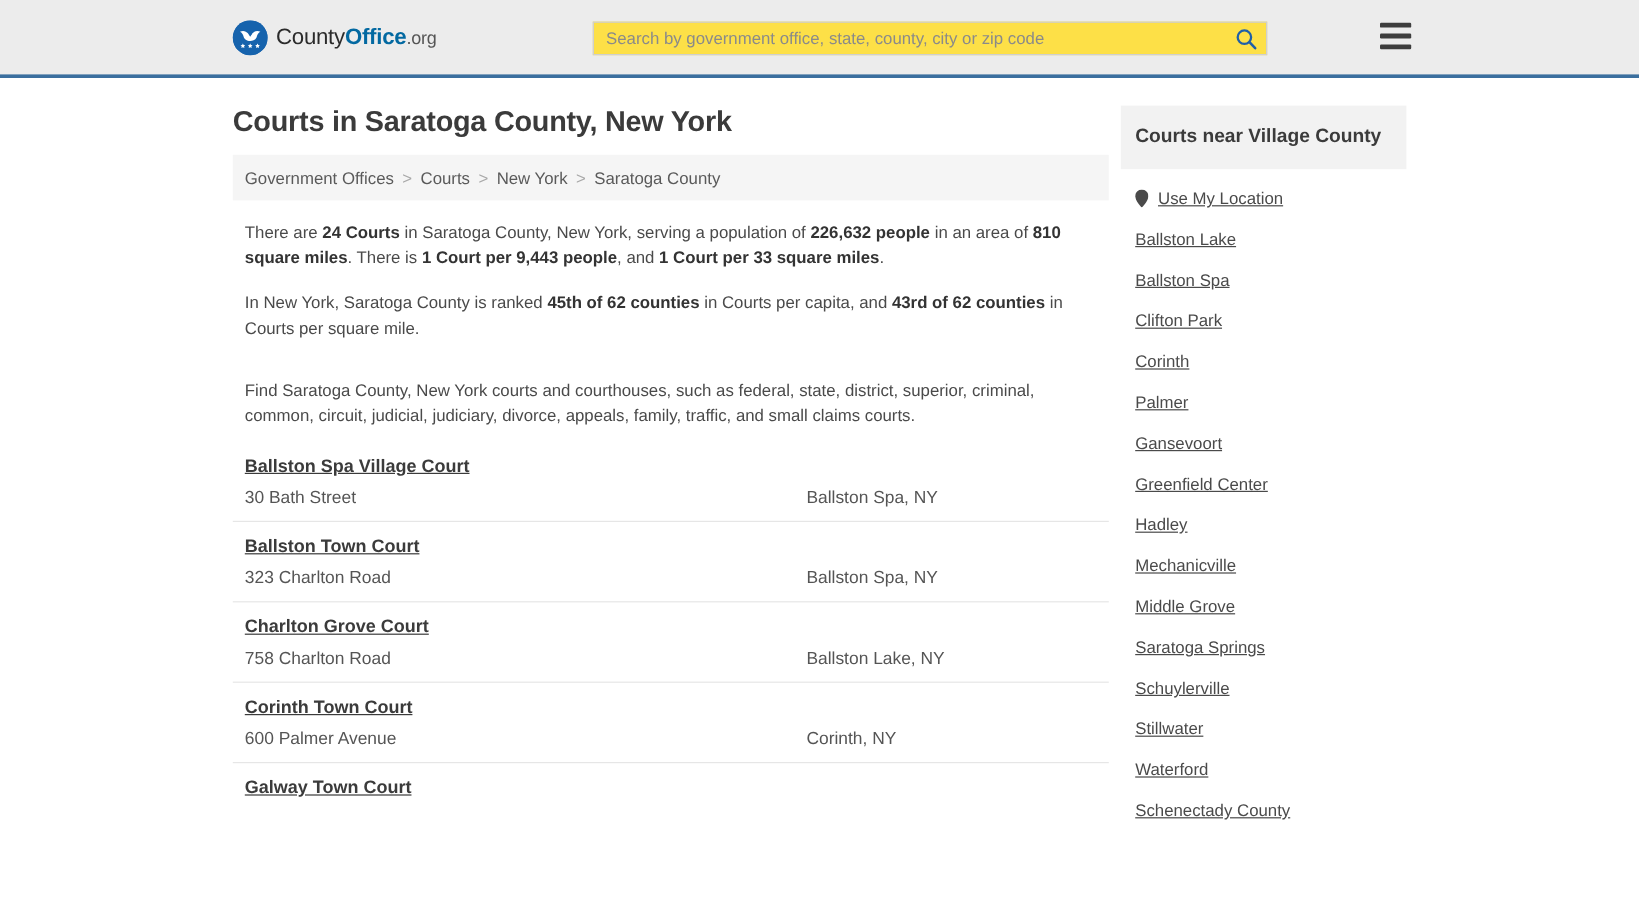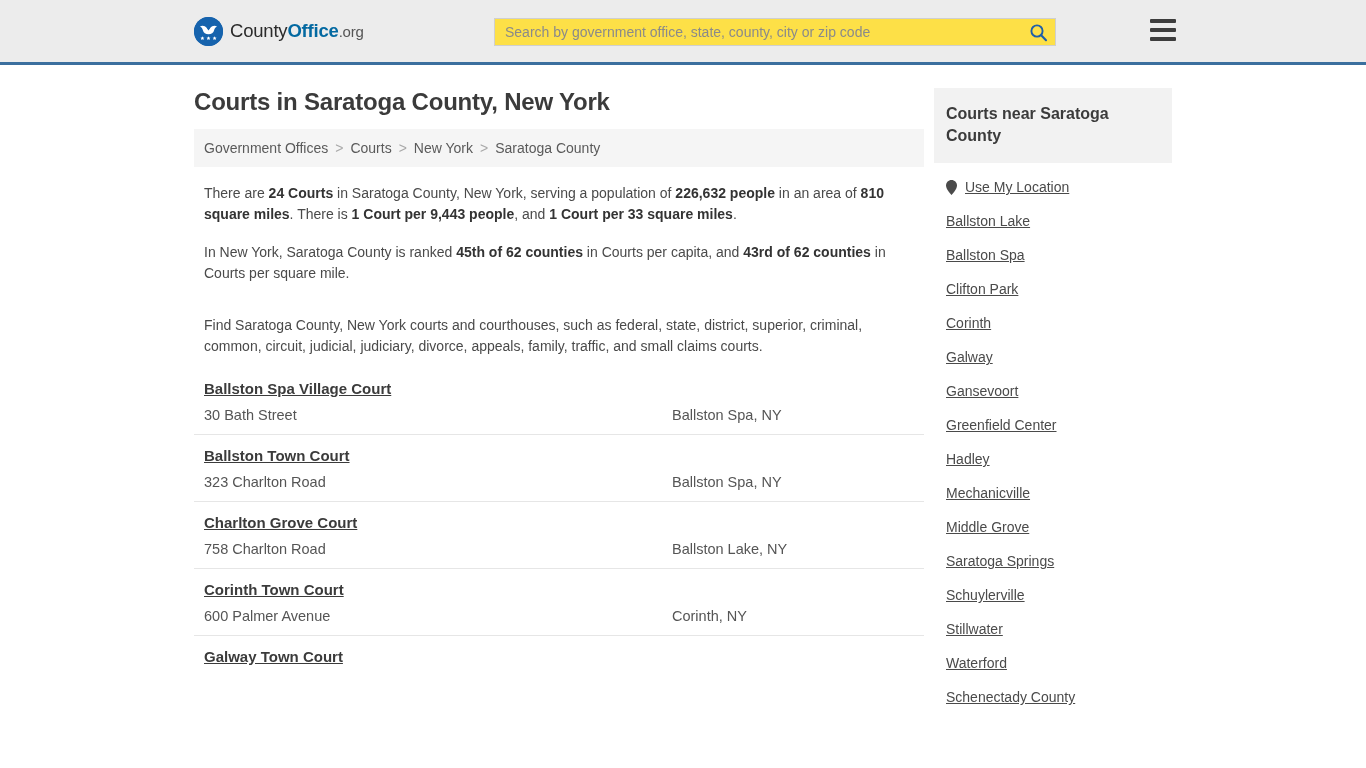--- a/index.html
+++ b/index.html
@@ -318,21 +318,21 @@
 
       <div class="listing">
         <a class="listing-name" href="#">Galway Town Court</a>
         
       </div>
 
     </div>
   </div>
 
   <aside class="side-col">
-    <div class="side-head">Courts near Saratoga County</div>
+    <div class="side-head">Courts near Village County</div>
 
     <ul class="side-list">
 
       <li class="side-item">
         <span class="pin-icon">
           <svg width="11" height="15" viewBox="0 0 11 15" xmlns="http://www.w3.org/2000/svg">
             <path d="M5.5 0 C2.46 0 0 2.46 0 5.5 C0 9.5 5.5 15 5.5 15 C5.5 15 11 9.5 11 5.5 C11 2.46 8.54 0 5.5 0 Z" fill="#4a4a4a"></path>
           </svg>
         </span>
         <a class="side-link" href="#">Use My Location</a>
@@ -344,21 +344,21 @@
       <li class="side-item">
         <a class="side-link" href="#">Ballston Spa</a>
       </li>
       <li class="side-item">
         <a class="side-link" href="#">Clifton Park</a>
       </li>
       <li class="side-item">
         <a class="side-link" href="#">Corinth</a>
       </li>
       <li class="side-item">
-        <a class="side-link" href="#">Galway</a>
+        <a class="side-link" href="#">Palmer</a>
       </li>
       <li class="side-item">
         <a class="side-link" href="#">Gansevoort</a>
       </li>
       <li class="side-item">
         <a class="side-link" href="#">Greenfield Center</a>
       </li>
       <li class="side-item">
         <a class="side-link" href="#">Hadley</a>
       </li>

